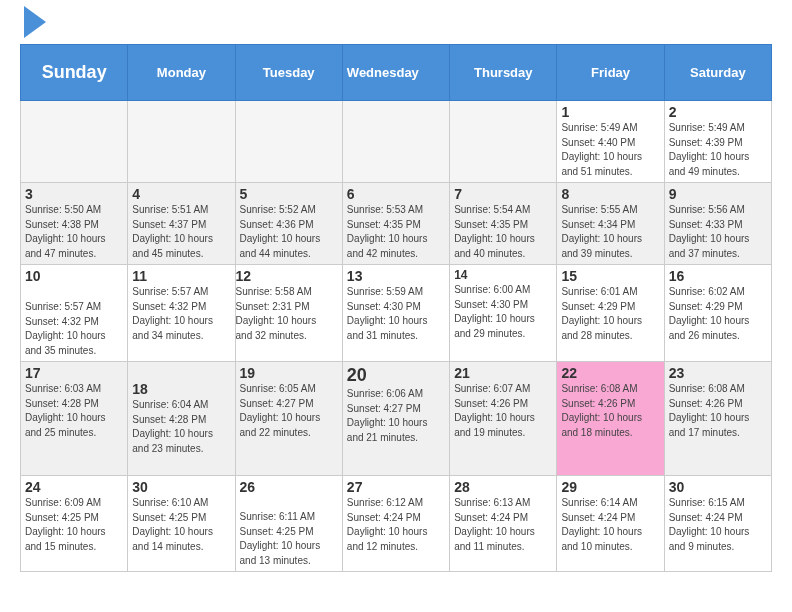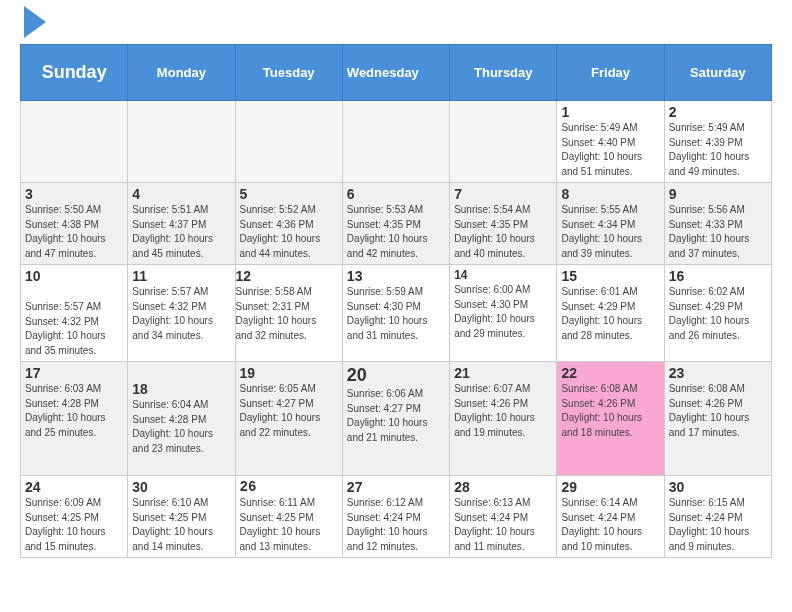--- a/index.html
+++ b/index.html
@@ -219,21 +219,21 @@
 and 15 minutes.</div>
           </td>
           <td style="vertical-align: top; border: 1px solid rgb(204, 204, 204); padding: 3px 4px; width: 14.28%; background: rgb(255, 255, 255); height: 82px;">
             <div style="font-size: 14px; font-weight: bold; color: rgb(51, 51, 51); margin-bottom: 1px;">30</div>
             <div style="font-size: 10px; color: rgb(68, 68, 68); line-height: 1.45; white-space: pre-line;">Sunrise: 6:10 AM
 Sunset: 4:25 PM
 Daylight: 10 hours
 and 14 minutes.</div>
           </td>
           <td style="vertical-align: top; border: 1px solid rgb(204, 204, 204); padding: 3px 4px; width: 14.28%; background: rgb(255, 255, 255); height: 82px;">
-            <div style="font-size: 14px; font-weight: bold; color: rgb(51, 51, 51); margin-bottom: 1px; font-family: Liberation Mono, monospace;">26</div>
+            <div style="font-size: 14px; font-weight: bold; color: rgb(51, 51, 51); margin-bottom: 15px;">26</div>
             <div style="font-size: 10px; color: rgb(68, 68, 68); line-height: 1.45; white-space: pre-line;">Sunrise: 6:11 AM
 Sunset: 4:25 PM
 Daylight: 10 hours
 and 13 minutes.</div>
           </td>
           <td style="vertical-align: top; border: 1px solid rgb(204, 204, 204); padding: 3px 4px; width: 14.28%; background: rgb(255, 255, 255); height: 82px;">
             <div style="font-size: 14px; font-weight: bold; color: rgb(51, 51, 51); margin-bottom: 1px;">27</div>
             <div style="font-size: 10px; color: rgb(68, 68, 68); line-height: 1.45; white-space: pre-line;">Sunrise: 6:12 AM
 Sunset: 4:24 PM
 Daylight: 10 hours

